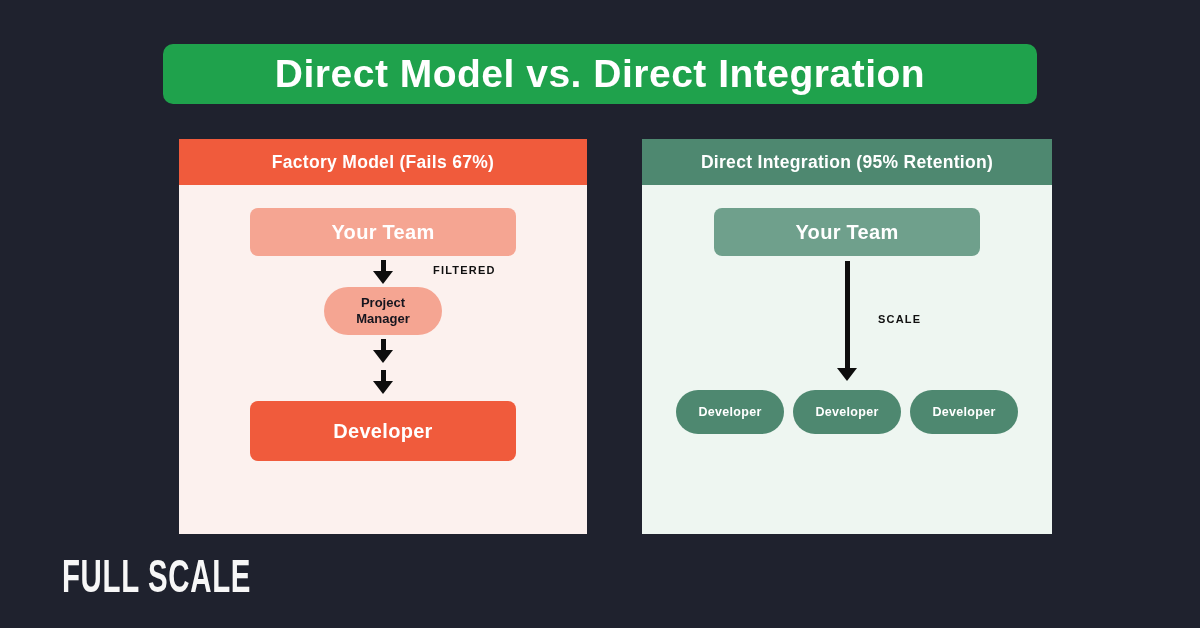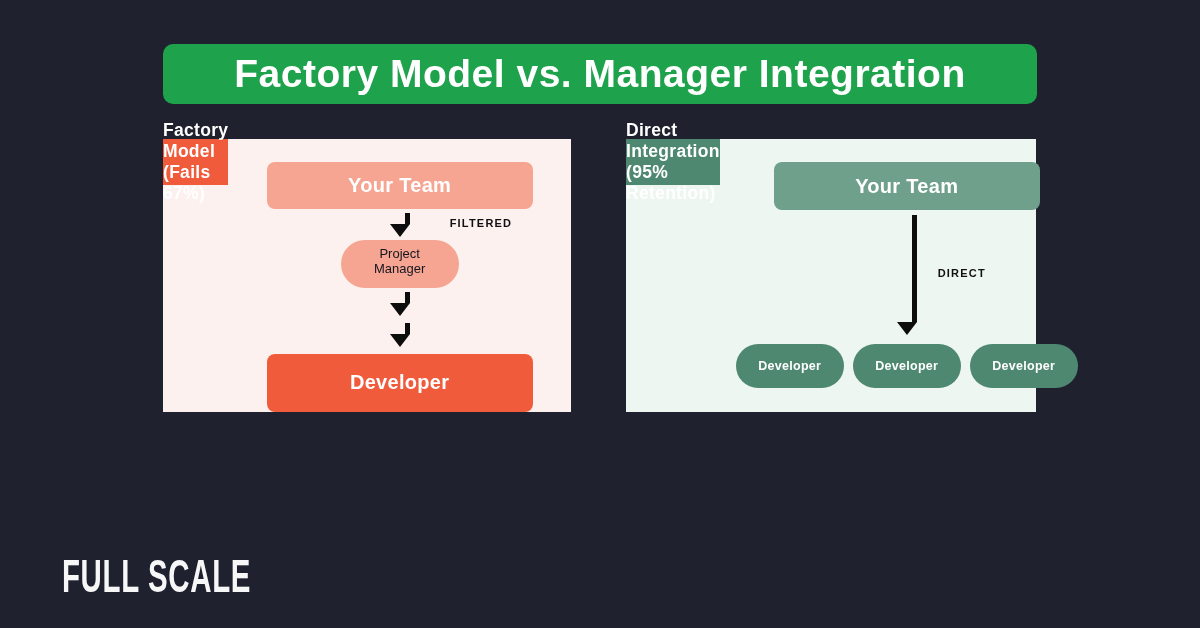--- a/index.html
+++ b/index.html
@@ -15,23 +15,23 @@
   .title-banner {
     position: absolute; left: 163px; top: 44px; width: 874px; height: 60px;
     background: var(--banner, #1FA24C);
     border-radius: 10px;
     display: flex; align-items: center; justify-content: center;
     color: #ffffff; font-weight: 700; font-size: 39px; letter-spacing: 0.5px;
     white-space: nowrap;
   }
 
   
-  .card { position: absolute; top: 139px; height: 273px; display: flex; flex-direction: row; }
+  .card { position: absolute; top: 139px; height: 395px; display: flex; flex-direction: column; margin-left: 16px; }
   .card-left  { left: 163px; width: 408px; background: var(--factory_bg, #FCF1EE); }
-  .card-right { left: 626px; width: 410px; background: var(--direct_bg, #EEF6F1); gap: 16px; }
+  .card-right { left: 626px; width: 410px; background: var(--direct_bg, #EEF6F1); }
   .card-header {
     height: 46px; flex: 0 0 46px;
     display: flex; align-items: center; justify-content: center;
     color: #ffffff; font-weight: 700; font-size: 17.5px; letter-spacing: 0.3px;
   }
   .card-left  .card-header { background: var(--factory_accent, #F05B3C); }
   .card-right .card-header { background: var(--direct_accent, #4E8870); }
   .card-body { flex: 1; display: flex; flex-direction: column; align-items: center; }
 
   
@@ -46,28 +46,28 @@
   .dev-box {
     width: 266px; height: 60px; border-radius: 8px;
     background: var(--factory_accent, #F05B3C);
     display: flex; align-items: center; justify-content: center;
     color: #ffffff; font-weight: 700; font-size: 20px; letter-spacing: 0.3px;
     margin-top: 4px;
   }
   .mid-pill {
     width: 118px; min-height: 48px; border-radius: 26px;
     background: var(--factory_light, #F5A592);
-    display: flex; justify-content: center; text-align: center;
-    color: var(--ink, #15151E); font-weight: 400; font-size: 13px; line-height: 1.2;
+    display: flex; align-items: center; justify-content: center; text-align: center;
+    color: var(--ink, #15151E); font-weight: 700; font-size: 13px; line-height: 1.2;
     padding: 6px 10px;
   }
   .mid-pill .wrap { width: 70px; }
 
   
-  .arrow-wrap { position: relative; display: flex; flex-direction: column; align-items: flex-end; }
+  .arrow-wrap { position: relative; display: flex; flex-direction: column; align-items: center; }
   .arrow-stem { width: 5px; background: #0d0d0d; }
   .arrow-head {
     width: 0; height: 0;
     border-left: 10px solid transparent; border-right: 10px solid transparent;
     border-top: 13px solid #0d0d0d;
   }
   .arrow-short { margin: 4px 0 3px 0; }
   .arrow-short .arrow-stem { height: 11px; }
   .arrow-long { margin: 5px 0 0 0; }
   .arrow-long .arrow-stem { height: 107px; }
@@ -102,21 +102,21 @@
     color: #f7f7f7; font-weight: 700; font-size: 46px; letter-spacing: 1px;
     transform: scaleX(0.64) scaleY(1.0); transform-origin: left center;
     white-space: nowrap;
   }
 </style>
 </head>
 <body>
 
 <div class="stage">
 
-  <div class="title-banner">Factory Model vs. Manager Integration</div>
+  <div class="title-banner">Direct Model vs. Direct Integration</div>
 
   <div class="card card-left">
     <div class="card-header">Factory Model (Fails 67%)</div>
     <div class="card-body">
 
       <div class="big-box top">Your Team</div>
 
       <div class="arrow-wrap arrow-short">
         <div class="arrow-stem"></div>
         <div class="arrow-head"></div>
@@ -144,21 +144,21 @@
 
   <div class="card card-right">
     <div class="card-header">Direct Integration (95% Retention)</div>
     <div class="card-body">
 
       <div class="big-box top">Your Team</div>
 
       <div class="arrow-wrap arrow-long">
         <div class="arrow-stem"></div>
         <div class="arrow-head"></div>
-        <div class="arrow-label label-direct">DIRECT</div>
+        <div class="arrow-label label-direct">SCALE</div>
       </div>
 
       <div class="dev-row">
         <div class="dev-pill">Developer</div>
         <div class="dev-pill">Developer</div>
         <div class="dev-pill">Developer</div>
       </div>
 
     </div>
   </div>

